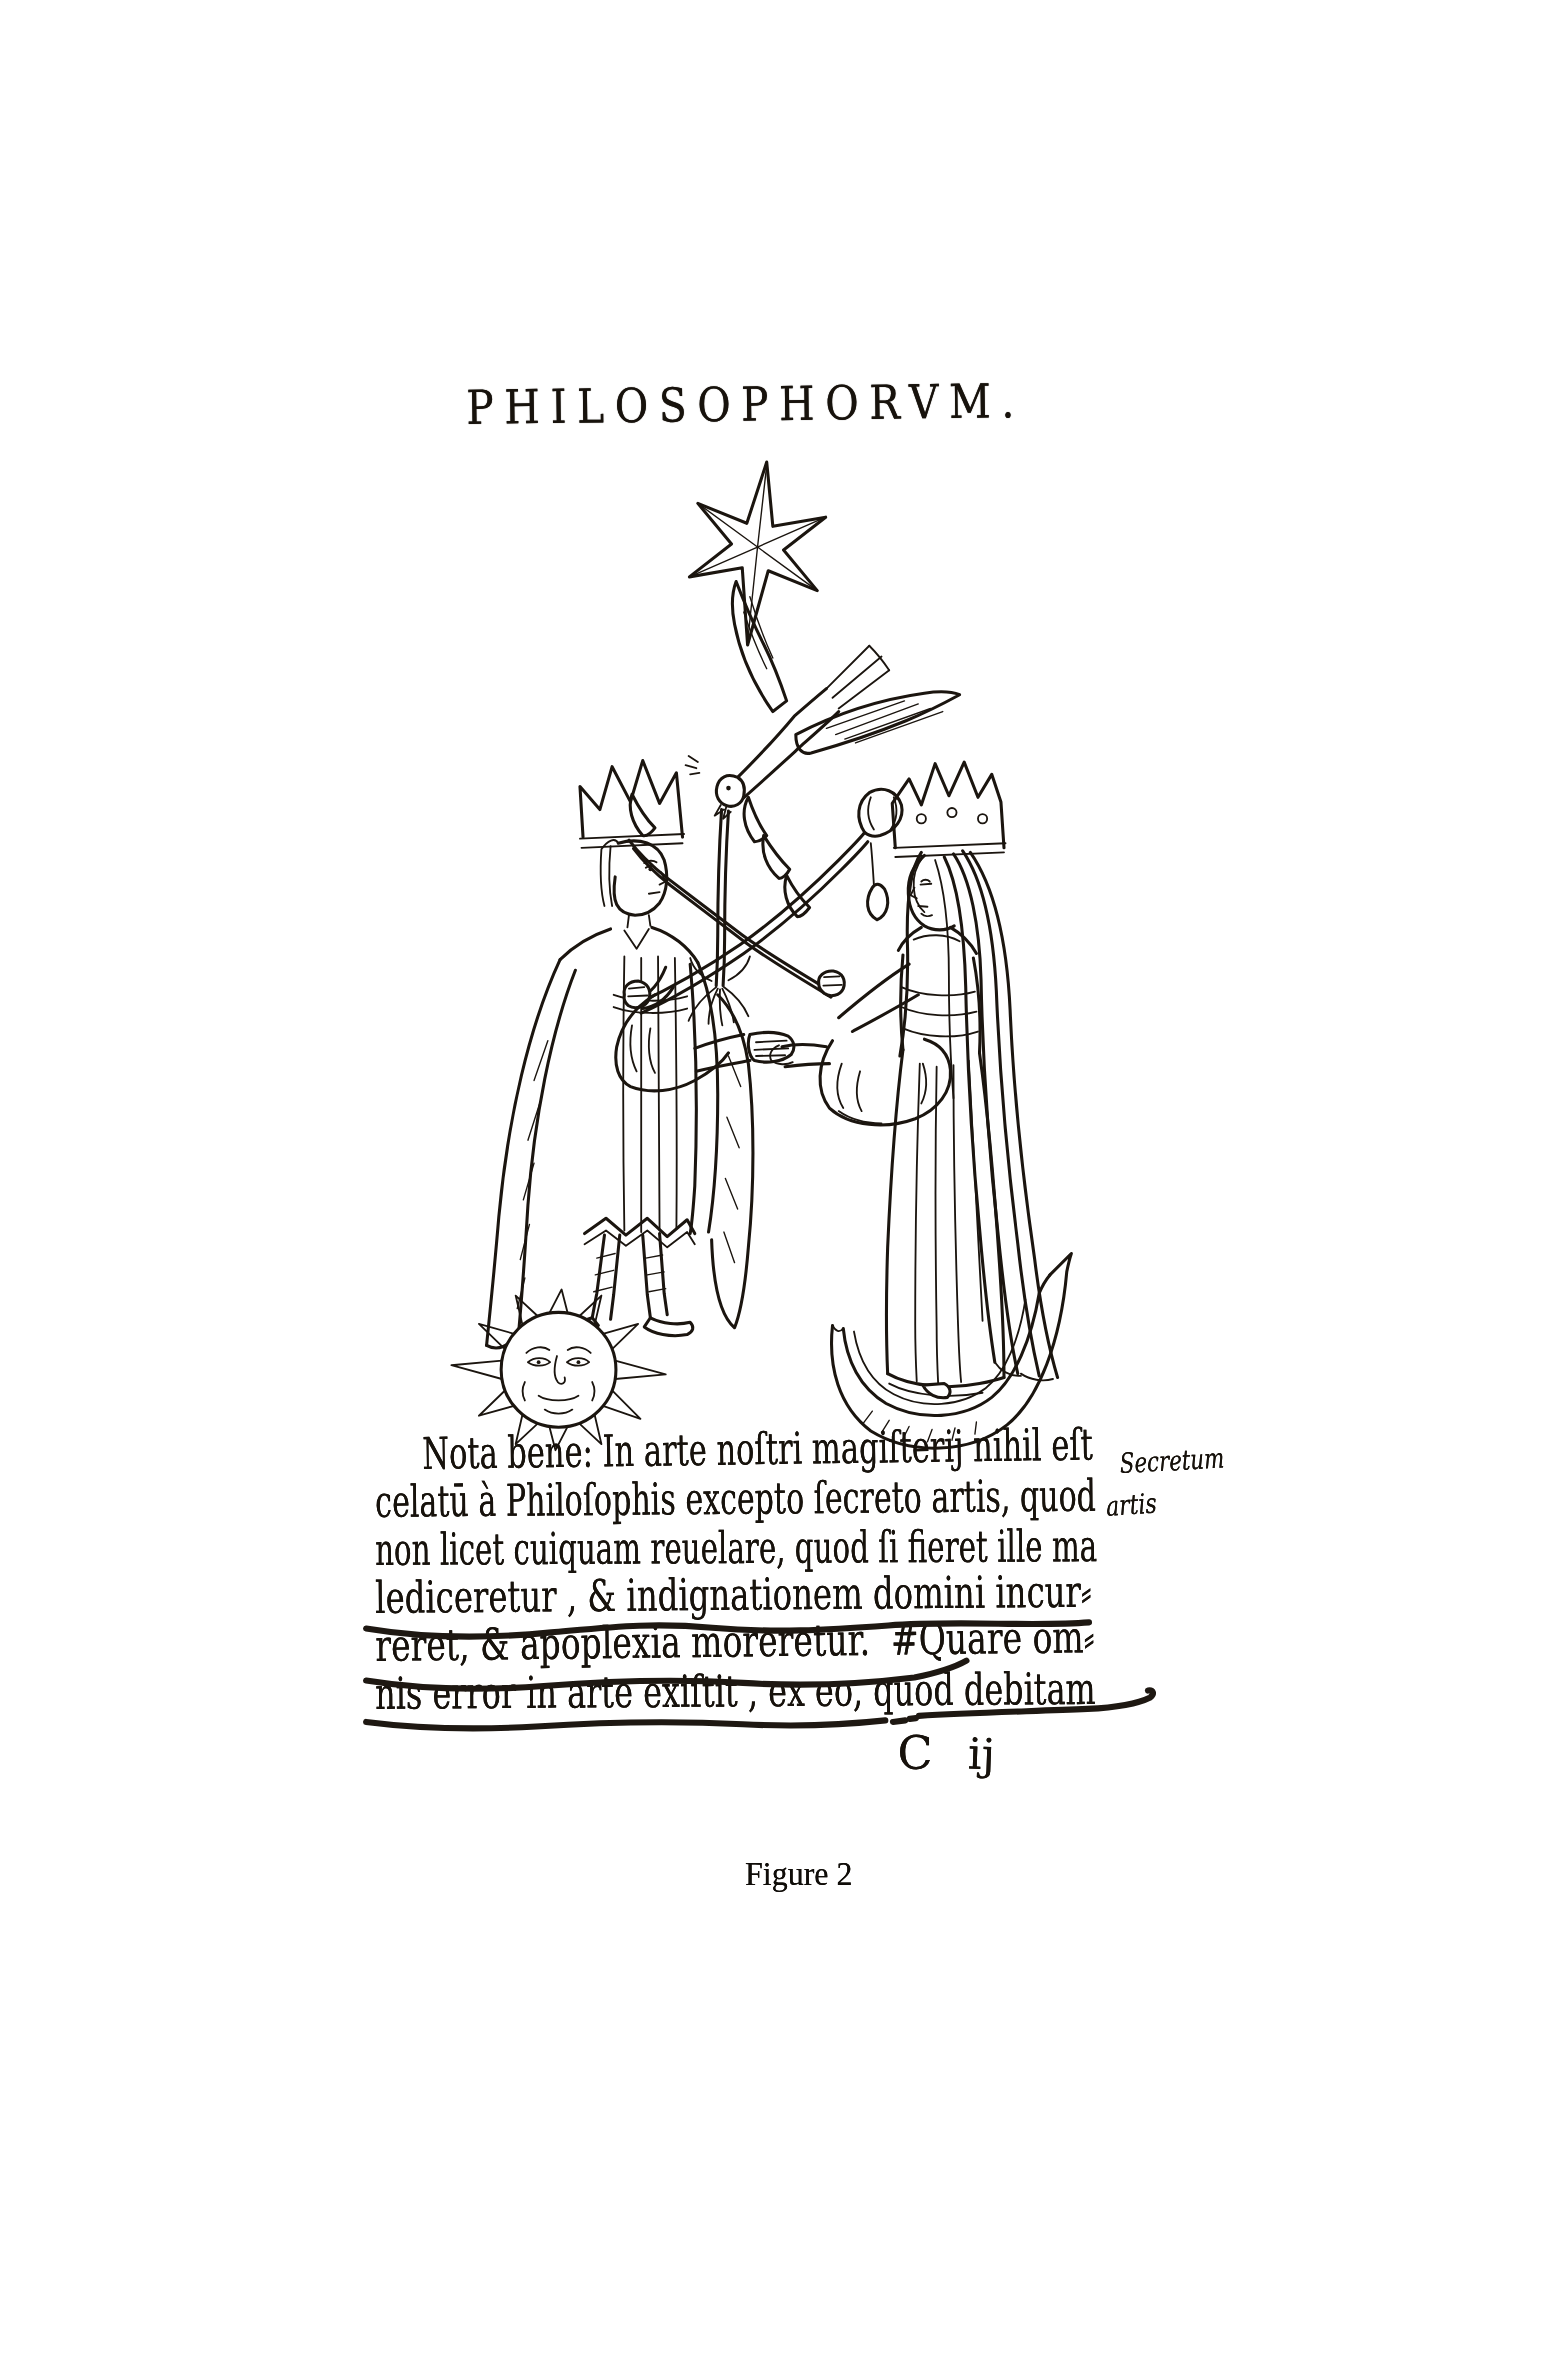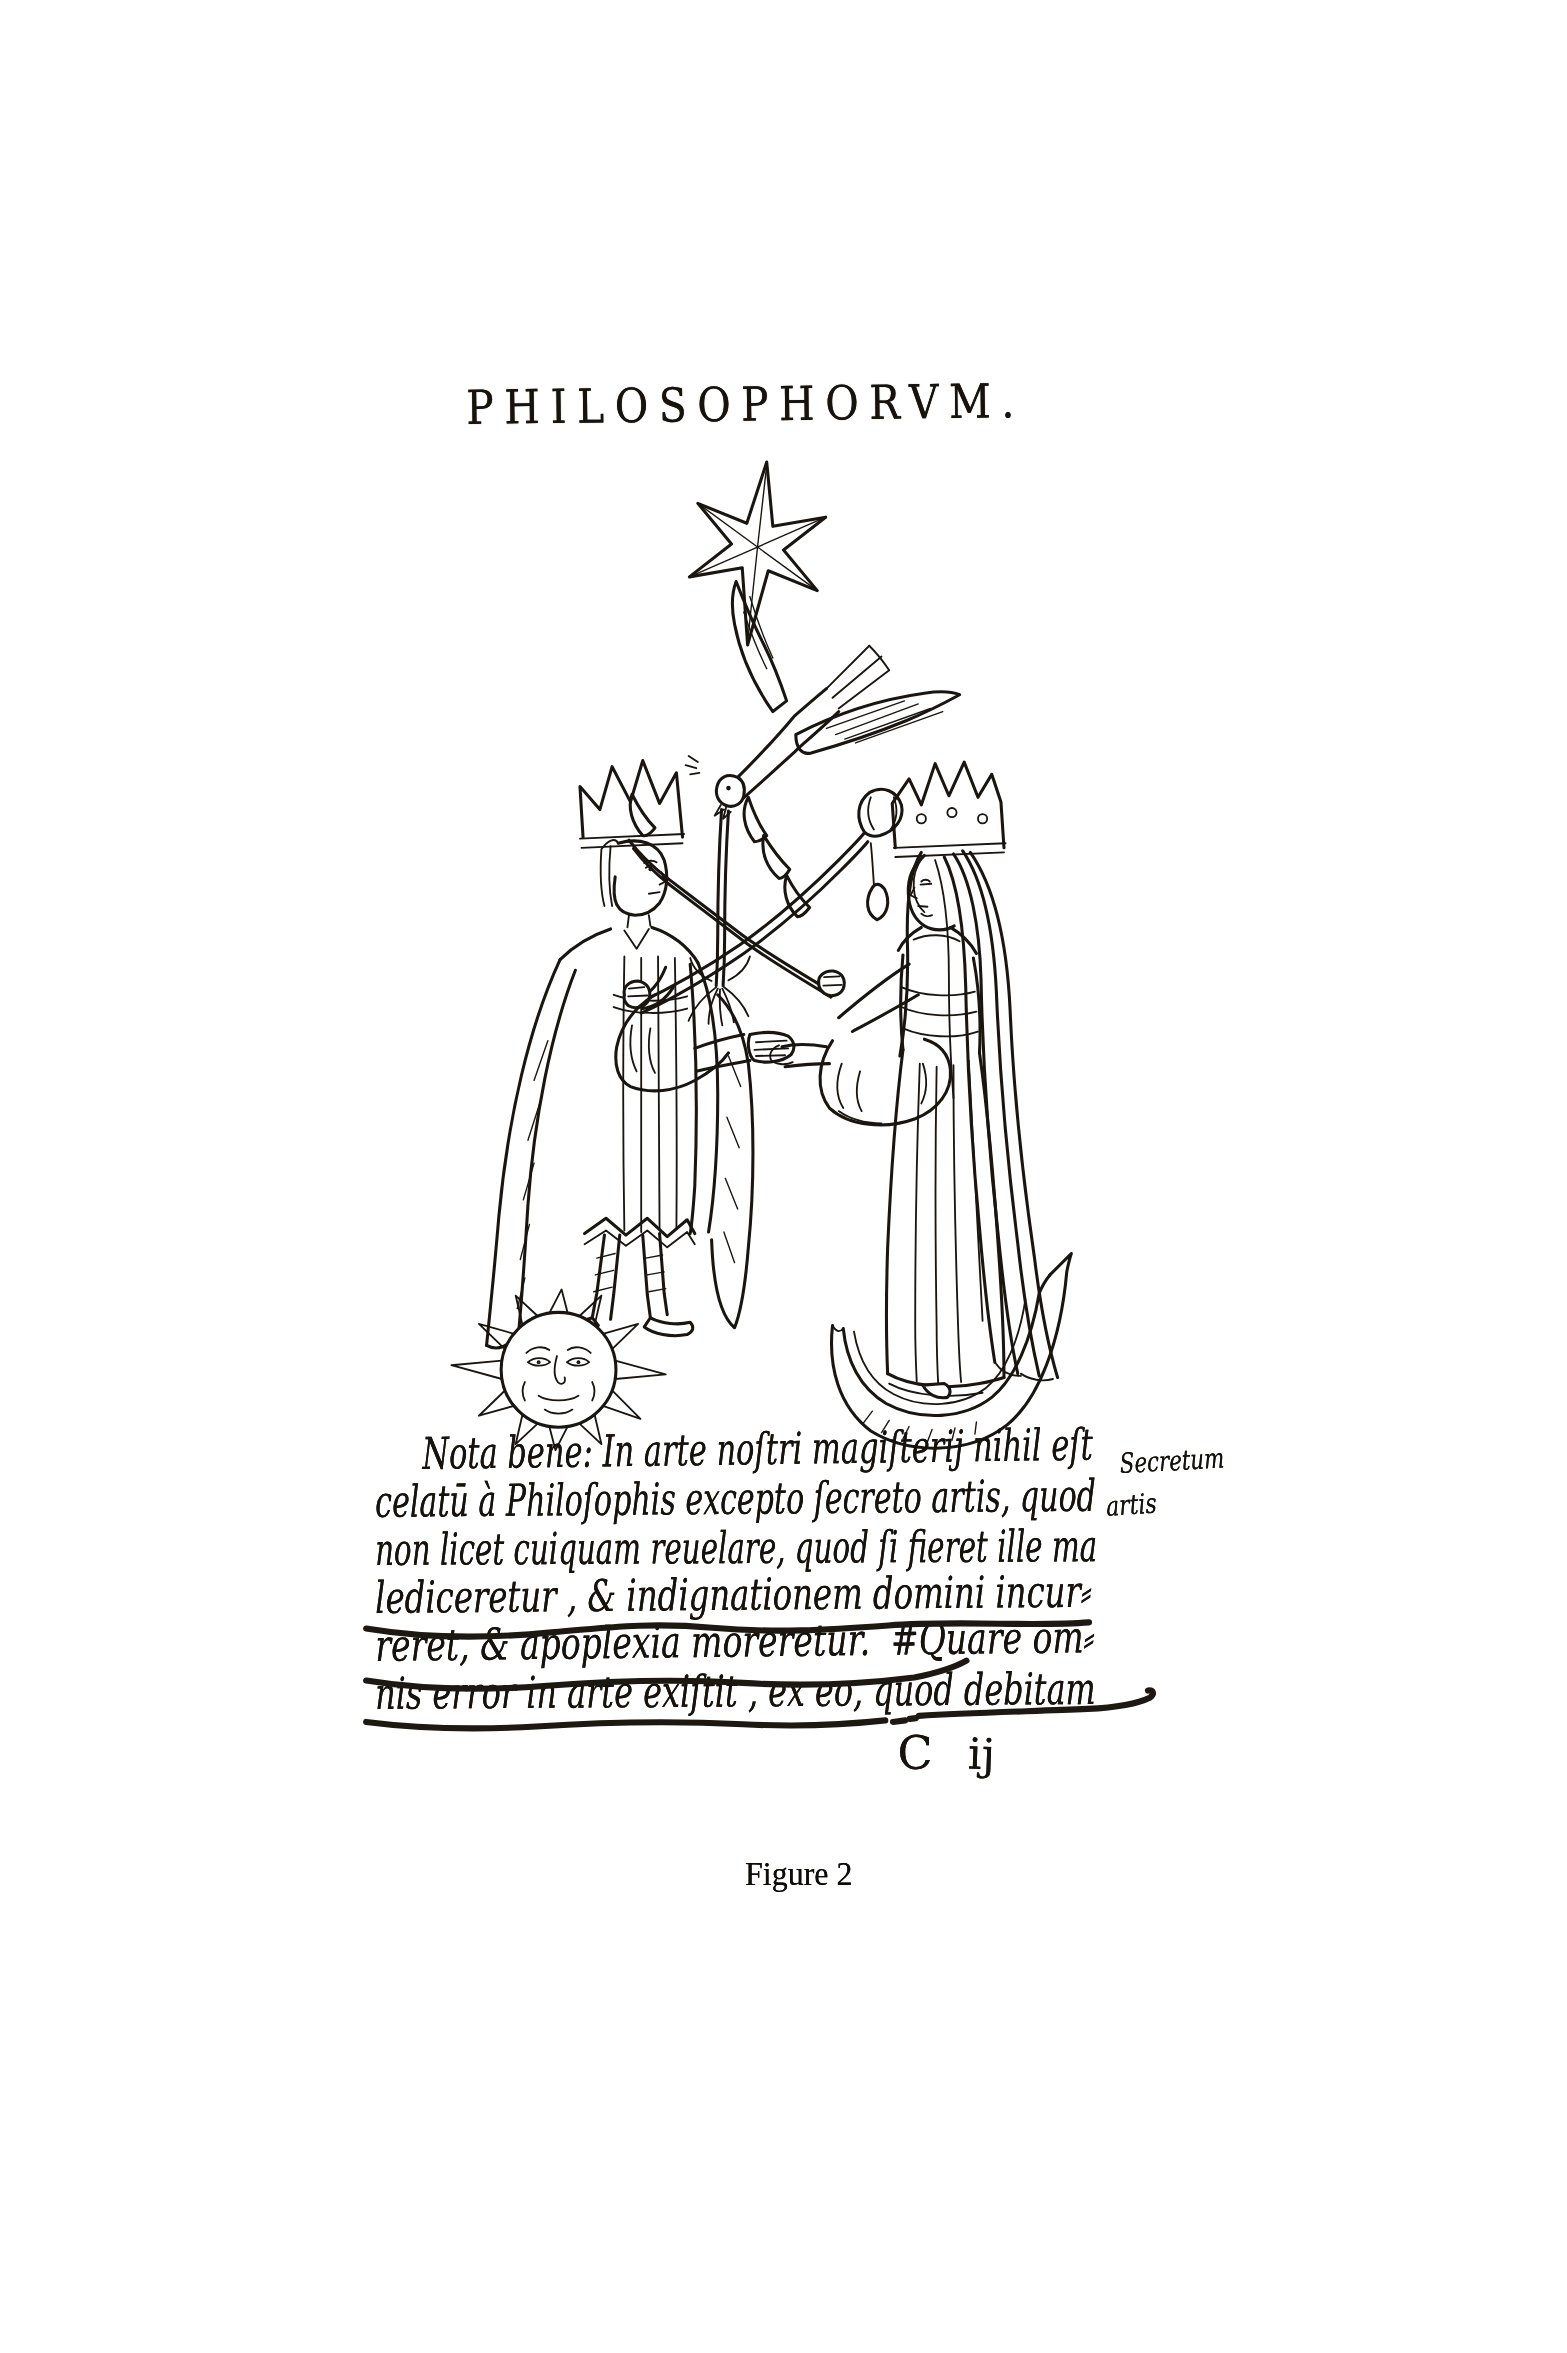--- a/index.html
+++ b/index.html
@@ -11,21 +11,21 @@
     position:absolute; left:466px; top:380px;
     font-size:47px; letter-spacing:12.2px; white-space:pre; width:max-content;
     transform-origin:left top; text-shadow:0 0 0.8px currentColor;
   }
   .woodcut{ position:absolute; left:413px; top:459px; width:735px; height:995px; }
   .wc path,.wc circle,.wc line{ fill:none; stroke:#1b150f; stroke-width:4; stroke-linecap:round; stroke-linejoin:round; }
   .wc .thin{ stroke-width:2.4; }
   .wc .fine{ stroke-width:1.8; }
   .wc .wfill{ fill:#ffffff; }
   .wc .ink{ fill:#1b150f; stroke:none; }
-  .textblock{ position:absolute; left:375px; top:1430px;font-style:italic; }
+  .textblock{ position:absolute; left:375px; top:1430px; }
   .tline{
     display:block; width:max-content; white-space:pre;
     font-size:44px; line-height:48px; transform-origin:left top;
     text-shadow:0 0 0.6px currentColor;
   }
   .tline.indent{ margin-left:47px; }
   .margin-note{
     position:absolute; font-style:italic; font-size:27.6px; white-space:pre;
     width:max-content; transform-origin:left top; text-shadow:0 0 0.4px currentColor;
   }

